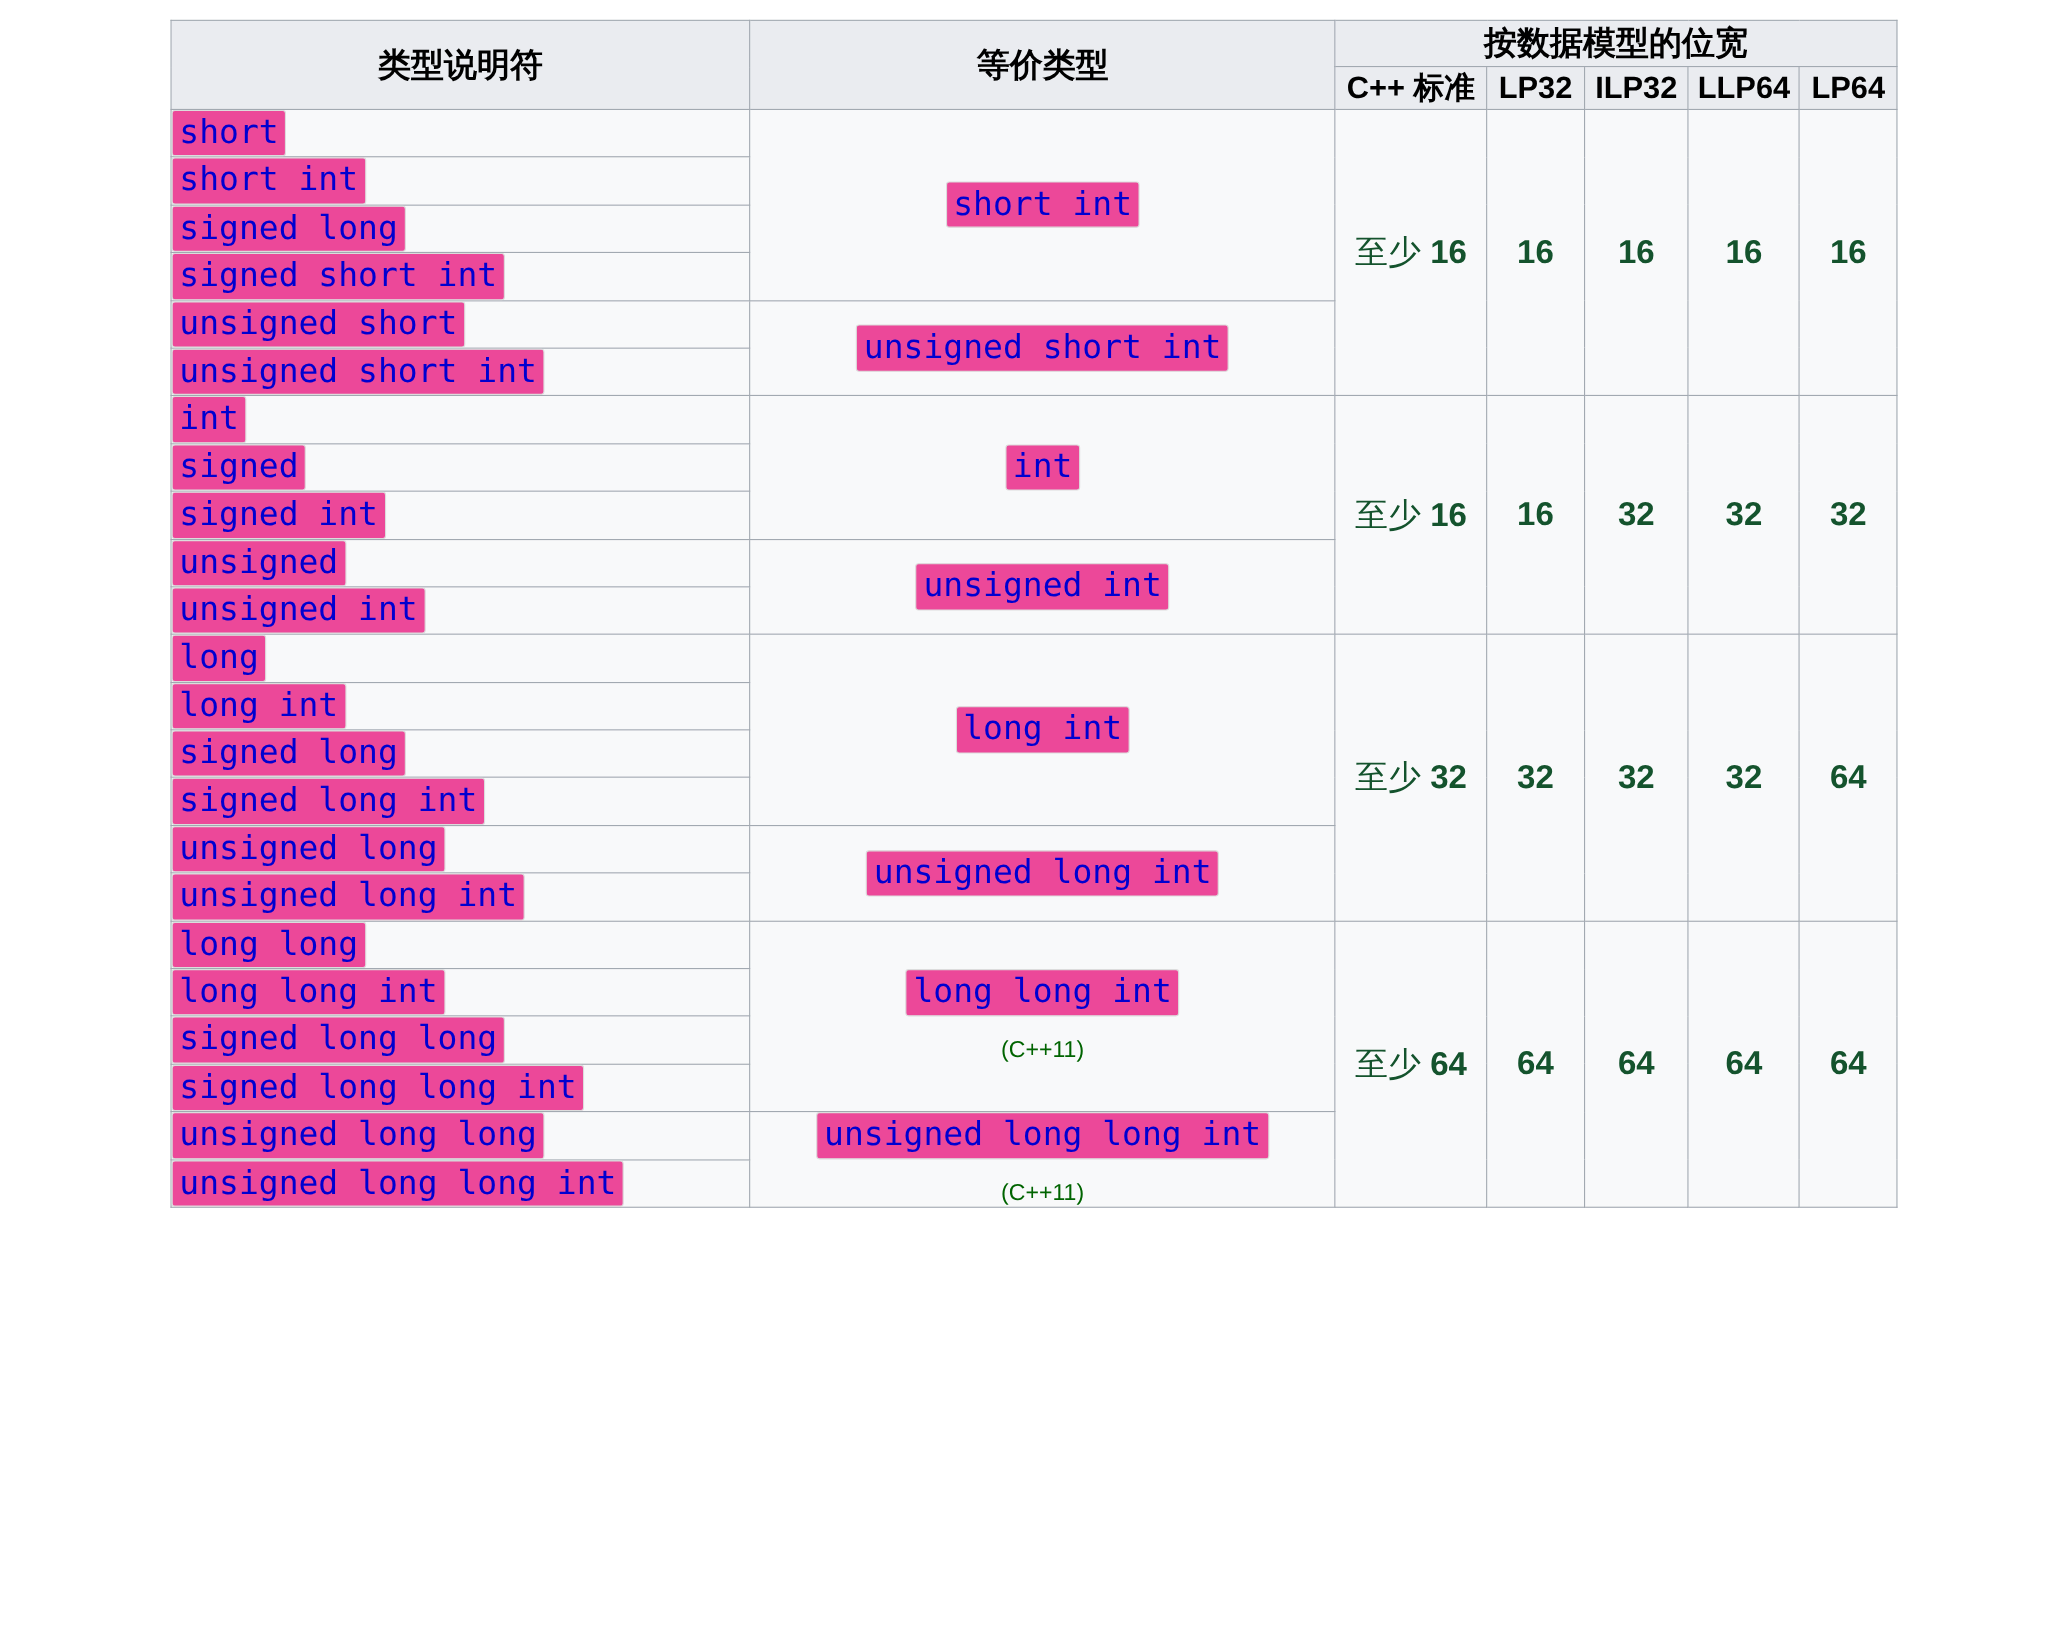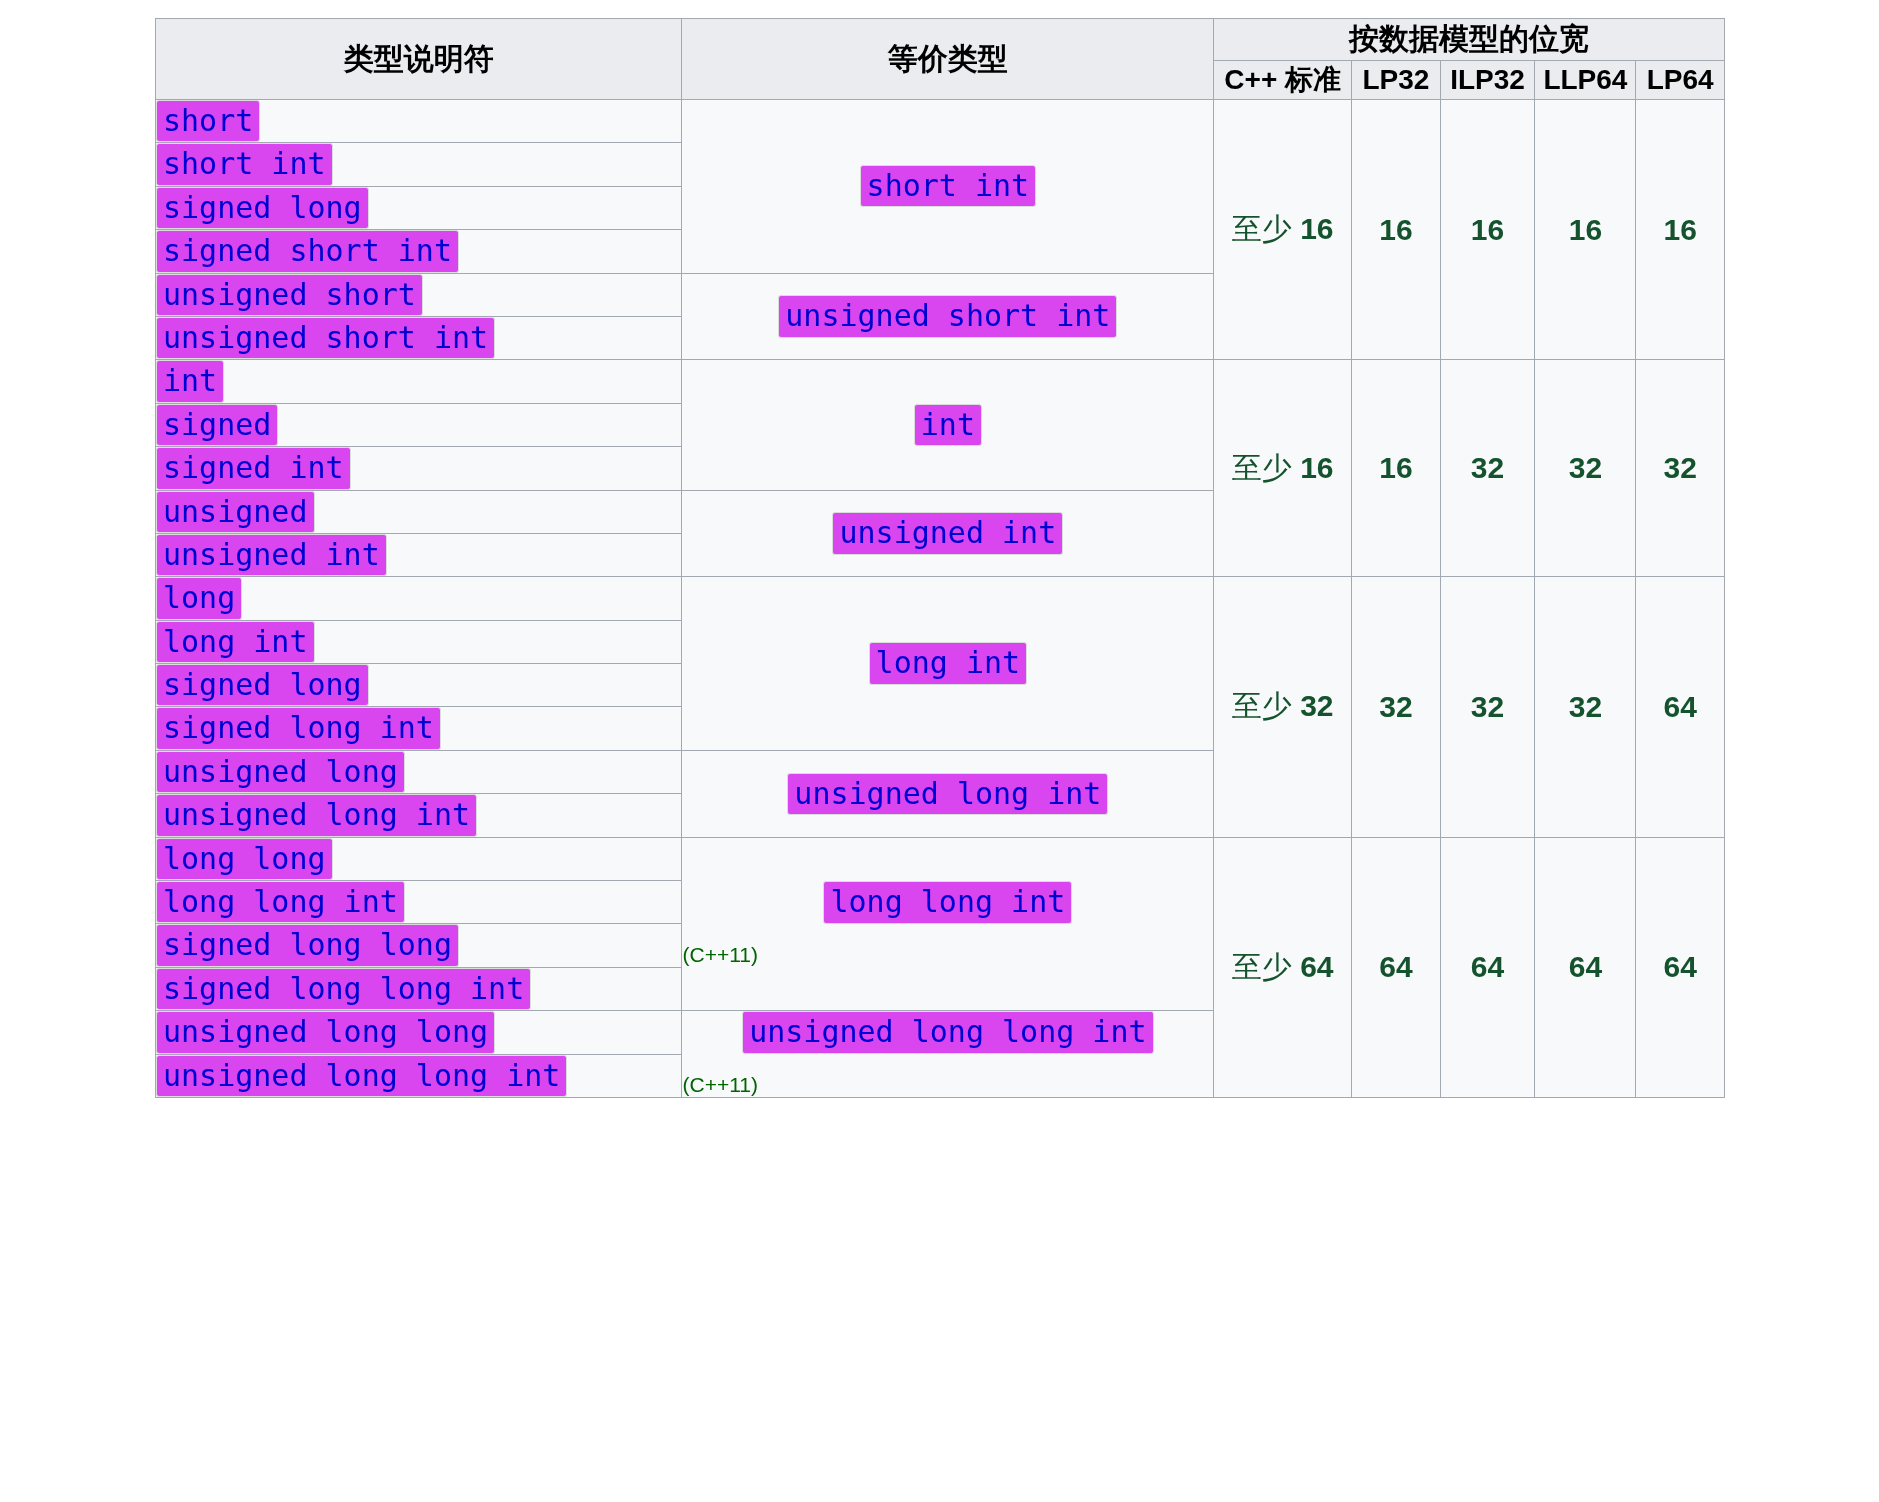--- a/index.html
+++ b/index.html
@@ -91,34 +91,34 @@
     font-weight: bold;
   }
 
   
   .code {
     display: inline-block;
     font-family: "DejaVu Sans Mono", "Liberation Mono", monospace;
     font-size: 30px;
     line-height: 1.18;
     color: #0000d0;
-    background-color: #d946ef;
+    background-color: #ec4899;
     border: 1px solid #dcdcdc;
     border-radius: 3px;
     padding: 2px 6px 3px 6px;
     white-space: nowrap;
   }
 
   .cpp-note {
     display: block;
     margin-top: 19px;
     font-family: "Liberation Sans", sans-serif;
     font-size: 21px;
     color: #006400;
-    text-align: left;
+    text-align: center;
   }
 </style>
 </head>
 <body>
 
 <div id="page-root">
   <table class="types-table">
     <colgroup>
       <col class="c-spec">
         <col class="c-equiv">

